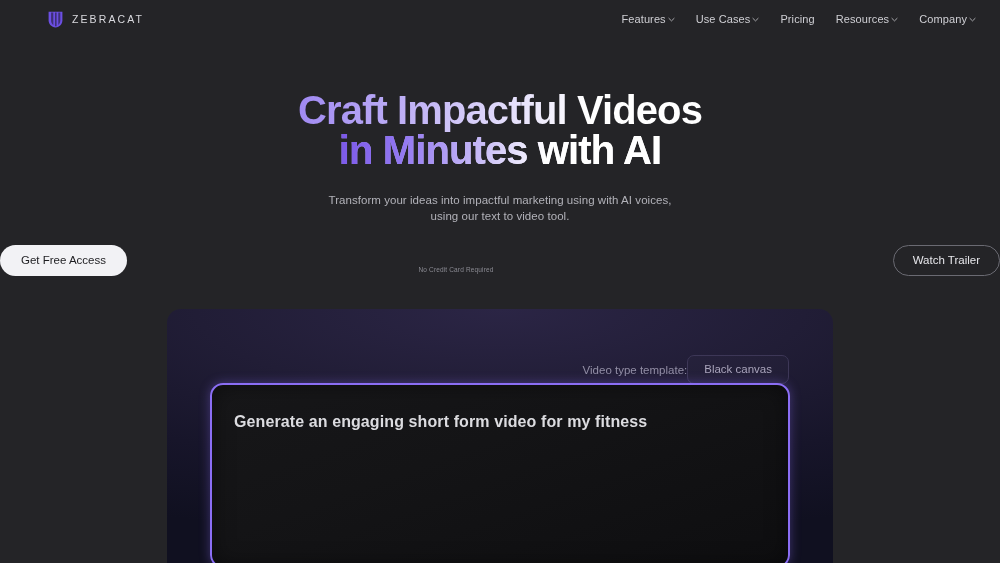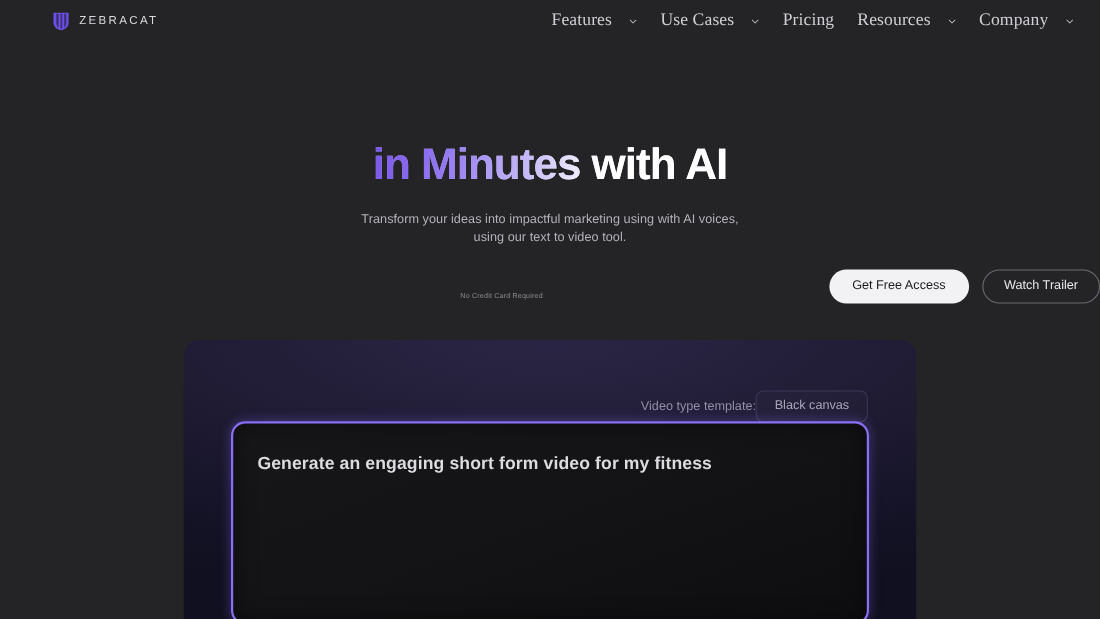--- a/index.html
+++ b/index.html
@@ -59,27 +59,26 @@
 
   .nav-links {
     display: flex;
     align-items: center;
     gap: 21px;
   }
 
   .nav-item {
     display: flex;
     align-items: center;
-    gap: 16px;
-    font-size: 16px;
+    gap: 2px;
+    font-size: 11px;
     color: #cfcfd4;
     cursor: pointer;
     white-space: nowrap;
     letter-spacing: 0.1px;
-    font-family: Liberation Serif, serif;
   }
 
   .chev {
     width: 7px;
     height: 7px;
     display: block;
     opacity: 0.85;
   }
 
   .nav-actions {
@@ -148,23 +147,23 @@
     margin-top: 20px;
     font-size: 11.5px;
     line-height: 16px;
     color: #b2b2b9;
     letter-spacing: 0.05px;
   }
 
   .cta-row {
     margin-top: 21px;
     display: flex;
-    justify-content: flex-end;
-    align-items: center;
-    gap: 12px;
+    justify-content: space-between;
+    align-items: center;
+    gap: 0;
   }
 
   .btn-primary {
     position: relative;
     font-size: 11.5px;
     font-weight: 500;
     color: #1d1d20;
     background: #f2f2f5;
     border: none;
     border-radius: 17px;
@@ -340,20 +339,21 @@
       </div>
 
     </div>
 
 
   </div>
 
   <div class="hero">
 
     <h1 class="headline">
+      <span>Craft Impactful Videos</span>
       <br>
       <span class="headline-line2">in Minutes with AI</span>
     </h1>
 
     <p class="subhead">
       <span>Transform your ideas into impactful marketing using with AI voices,</span>
       <br>
       <span>using our text to video tool.</span>
     </p>
 

